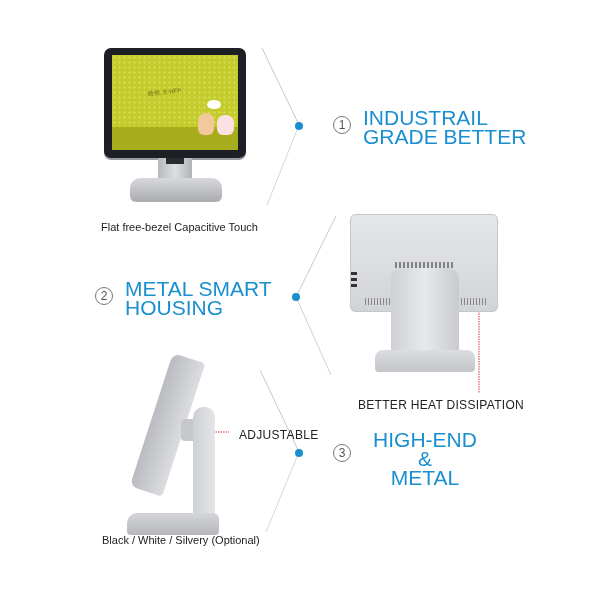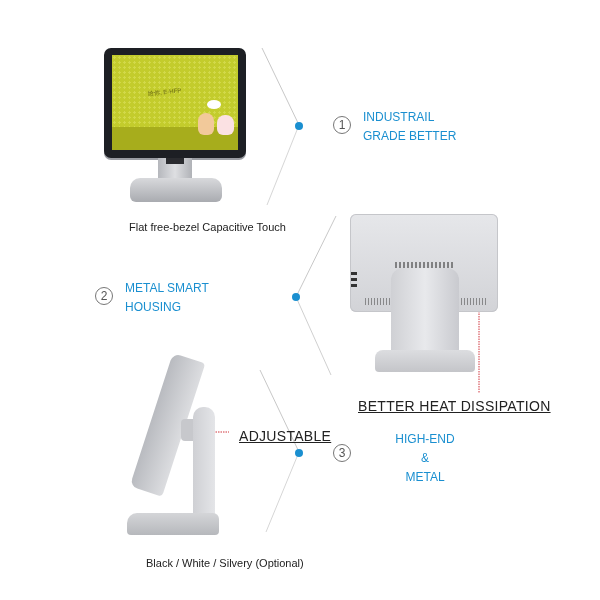--- a/index.html
+++ b/index.html
@@ -1,21 +1,21 @@
 <!DOCTYPE html>
 <html><head>
 <meta charset="utf-8">
 <style>
   html,body{margin:0;padding:0;background:#fff;}
   body{width:600px;height:600px;position:relative;overflow:hidden;font-family:"Liberation Sans",sans-serif;}
   .abs{position:absolute;}
-  .feature-title{color:#1a8fd0;font-size:12px;line-height:19px;font-family:"Liberation Sans",sans-serif;}
+  .feature-title{color:#1a8fd0;font-size:21px;line-height:19px;font-family:"Liberation Sans",sans-serif;}
   .num-circle{width:16px;height:16px;border:1.5px solid #777;border-radius:50%;color:#555;font-size:12px;line-height:16px;text-align:center;background:#fff;}
   .caption{color:#222;font-size:11px;}
-  .small-label{color:#222;font-size:14px;letter-spacing:0.3px;text-decoration:underline;}
+  .small-label{color:#222;font-size:12px;letter-spacing:0.3px;}
   .dot{width:8px;height:8px;border-radius:50%;background:#1a8fd0;}
   svg{position:absolute;left:0;top:0;}
 </style>
 </head>
 <body>
 
 <svg width="600" height="600">
   <line x1="262" y1="48" x2="299" y2="125" stroke="#c8c8c8" stroke-width="1"></line>
   <line x1="299" y1="125" x2="267" y2="205" stroke="#d6d6d6" stroke-width="1"></line>
   <line x1="336" y1="216" x2="296" y2="297" stroke="#c8c8c8" stroke-width="1"></line>
@@ -43,21 +43,21 @@
     <div class="abs" style="left:105px;top:60px;width:17px;height:20px;background:#fbe1e3;border-radius:8px 8px 6px 6px;"></div>
     <div class="abs" style="left:95px;top:45px;width:14px;height:9px;background:#fff;border-radius:50%;"></div>
   </div>
 
   <div class="abs" style="left:58px;top:112px;width:34px;height:26px;background:linear-gradient(90deg,#b5b7bc,#dedfe2,#b0b2b7);"></div>
   <div class="abs" style="left:66px;top:112px;width:18px;height:6px;background:#2a2b2f;"></div>
 
   <div class="abs" style="left:30px;top:132px;width:92px;height:24px;background:linear-gradient(180deg,#d8d9dc,#a9abb0);border-radius:10px 10px 6px 6px;"></div>
 </div>
 
-<div class="abs caption" style="left:101px;top:221px;margin-left:28px;">Flat free-bezel Capacitive Touch</div>
+<div class="abs caption" style="left:101px;top:221px;">Flat free-bezel Capacitive Touch</div>
 
 <div class="abs num-circle" style="left:333px;top:116px;">1</div>
 <div class="abs feature-title" style="left:363px;top:108px;">
   <div>INDUSTRAIL</div>
   <div>GRADE BETTER</div>
 </div>
 
 <div class="abs" style="left:345px;top:210px;width:160px;height:175px;">
   <div class="abs" style="left:5px;top:4px;width:148px;height:98px;background:linear-gradient(180deg,#e6e7ea,#d2d3d7);border-radius:6px;box-shadow:inset 0 0 0 1px #c5c6ca;"></div>
   <div class="abs" style="left:50px;top:52px;width:60px;height:6px;background:repeating-linear-gradient(90deg,#444 0 2px,transparent 2px 4px);opacity:.6;"></div>
@@ -78,20 +78,20 @@
 
 <div class="abs" style="left:105px;top:345px;width:140px;height:200px;">
   <div class="abs" style="left:18px;top:8px;width:34px;height:140px;background:linear-gradient(90deg,#b9bbc0,#dcdde0);border-radius:8px 4px 4px 8px;transform:skewY(0deg) rotate(18deg);transform-origin:top left;left:68px;"></div>
   <div class="abs" style="left:76px;top:74px;width:16px;height:22px;background:#c7c8cc;border-radius:4px;"></div>
   <div class="abs" style="left:88px;top:62px;width:22px;height:118px;background:linear-gradient(90deg,#cfd0d4,#e4e5e8);border-radius:10px 10px 0 0;"></div>
   <div class="abs" style="left:22px;top:168px;width:92px;height:22px;background:linear-gradient(180deg,#d4d5d8,#b6b8bc);border-radius:10px 6px 4px 4px;"></div>
 </div>
 
 <div class="abs small-label" style="left:239px;top:428px;">ADJUSTABLE</div>
 
-<div class="abs caption" style="left:102px;top:557px;margin-left:44px;">Black / White / Silvery (Optional)</div>
+<div class="abs caption" style="left:102px;top:534px;">Black / White / Silvery (Optional)</div>
 
 <div class="abs num-circle" style="left:333px;top:444px;">3</div>
 <div class="abs feature-title" style="left:370px;top:430px;width:110px;text-align:center;">
   <div>HIGH-END</div>
   <div>&amp;</div>
   <div>METAL</div>
 </div>
 
 </body></html>

